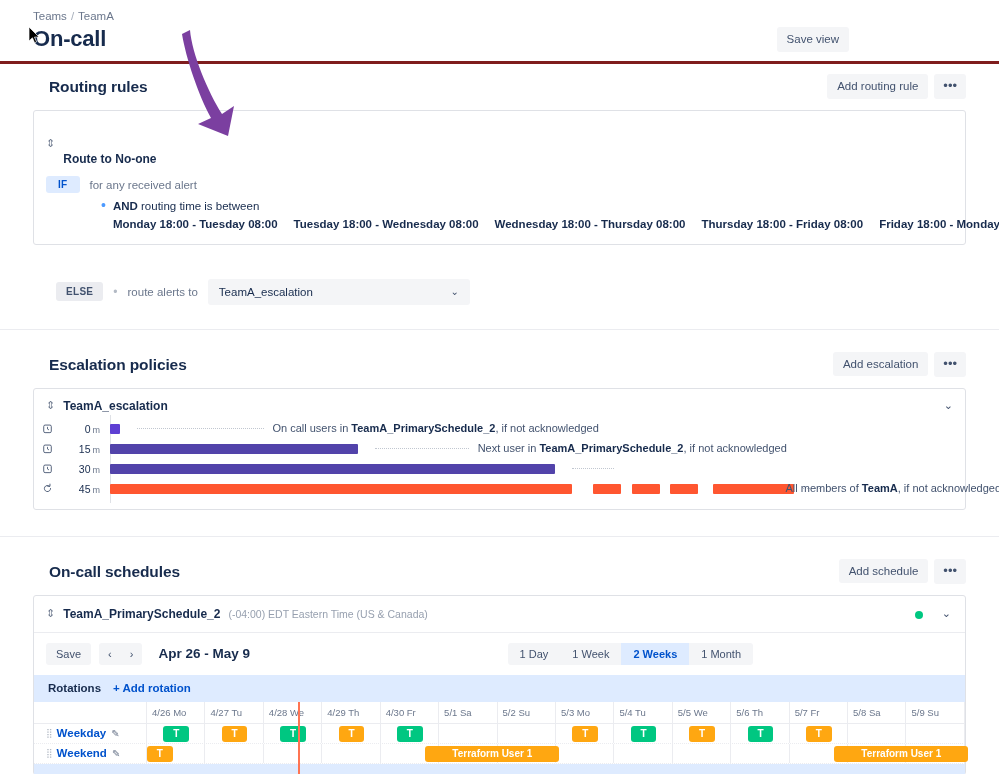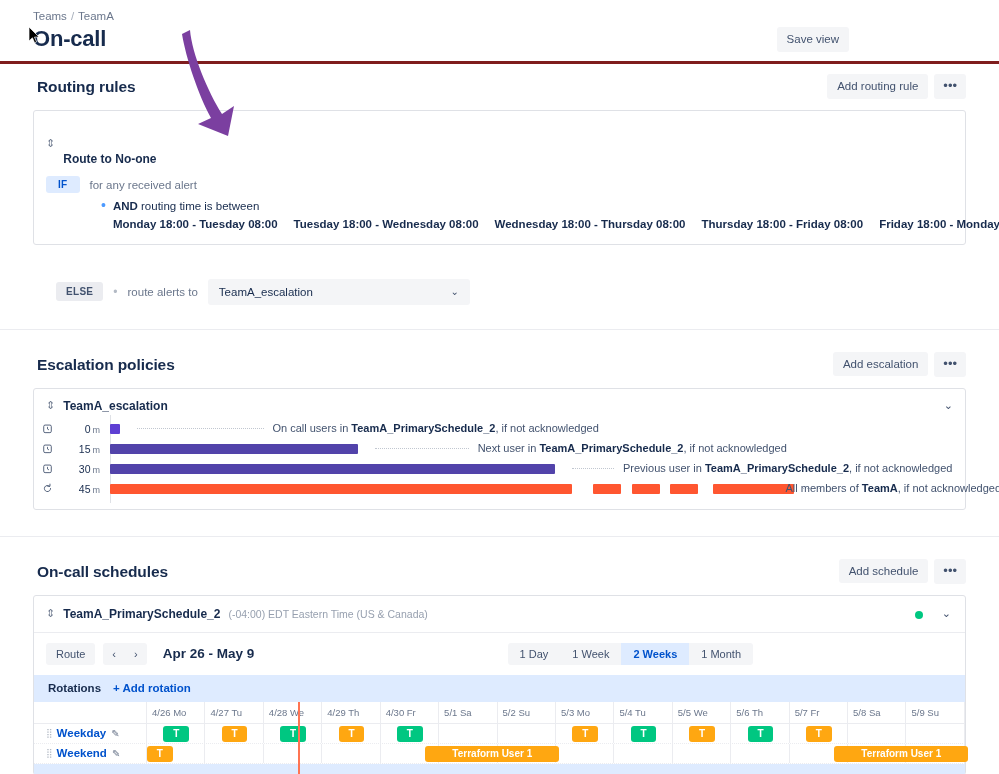--- a/index.html
+++ b/index.html
@@ -27,21 +27,21 @@
     color: #42526E; font-size: 11.5px; font-family: "Liberation Sans", sans-serif;
     padding: 6px 10px; cursor: pointer; white-space: nowrap; line-height: 1.1;
   }
   .btn-dots { background: #F4F5F7; border: none; border-radius: 3px; color: #42526E;
               font-size: 13px; padding: 5px 9px 7px; cursor: pointer; line-height: 1; }
 
   
   .section { position: relative; padding: 0 33px; }
   .section-head { position: relative; height: 40px; }
   .section-title { font-size: 15.5px; font-weight: 600; color: #172B4D; position: absolute;
-                   left: 4px; top: 8px; letter-spacing: -0.1px; }
+                   left: 16px; top: 8px; letter-spacing: -0.1px; }
   .section-actions { position: absolute; right: 0; top: 4px; display: flex; gap: 6px; align-items: center; }
 
   .card { border: 1px solid #DFE1E6; border-radius: 3px; background: #fff; }
 
   .divider { border-bottom: 1px solid #EBECF0; }
 
   
   .rule-head { display: flex; align-items: center; gap: 8px; padding: 10px 12px 4px; }
   .drag-icon { color: #6B778C; font-size: 11px; line-height: 1; }
   .rule-name { font-size: 12px; font-weight: 700; color: #172B4D; margin-top: 31px; }
@@ -242,21 +242,20 @@
           <div class="esc-row">
             <div class="esc-ic"><svg width="11" height="11" viewBox="0 0 16 16">
                 <rect x="2.5" y="3" width="11" height="11" rx="2" fill="none" stroke="#42526E" stroke-width="1.3"></rect>
                 <path d="M8 6.2v2.6l1.7 1" fill="none" stroke="#42526E" stroke-width="1.2" stroke-linecap="round"></path>
               </svg></div>
             <div class="esc-min">30<span>m</span></div>
             <div class="esc-bar-area">
               <div class="spine"></div>
               <div class="bar" style="left: 0%; width: 52%; background: rgb(82, 67, 170);"></div>
               <div class="dots" style="left: 54%; width: 5%;"></div>
-              <div class="esc-label" style="left: 60%;"><span>Previous user in </span><b>TeamA_PrimarySchedule_2</b><span>, if not acknowledged</span></div>
             </div>
           </div>
           <div class="esc-row">
             <div class="esc-ic"><svg width="11" height="11" viewBox="0 0 16 16">
                 <path d="M12.5 8a4.5 4.5 0 1 1-1.5-3.35" fill="none" stroke="#42526E" stroke-width="1.3" stroke-linecap="round"></path>
                 <path d="M11.6 1.6v3.2h-3.2" fill="none" stroke="#42526E" stroke-width="1.3" stroke-linecap="round" stroke-linejoin="round"></path>
               </svg></div>
             <div class="esc-min">45<span>m</span></div>
             <div class="esc-bar-area">
               <div class="spine"></div>
@@ -287,21 +286,21 @@
     <div class="card">
       <div class="sched-head">
         <span class="drag-icon">⇕</span>
         <span class="sched-name">TeamA_PrimarySchedule_2</span>
         <span class="sched-tz">(-04:00) EDT Eastern Time (US &amp; Canada)</span>
         <span class="sched-dot"></span>
         <span class="sched-chev">⌄</span>
       </div>
 
       <div class="sched-toolbar">
-        <div class="tb-today">Route</div>
+        <div class="tb-today">Save</div>
         <div class="tb-nav">
           <div>‹</div>
           <div>›</div>
         </div>
         <div class="tb-range">Apr 26 - May 9</div>
         <div class="seg seg-zoom" id="seg-zoom">
             <div>1 Day</div>
             <div>1 Week</div>
             <div class="active">2 Weeks</div>
             <div>1 Month</div>

